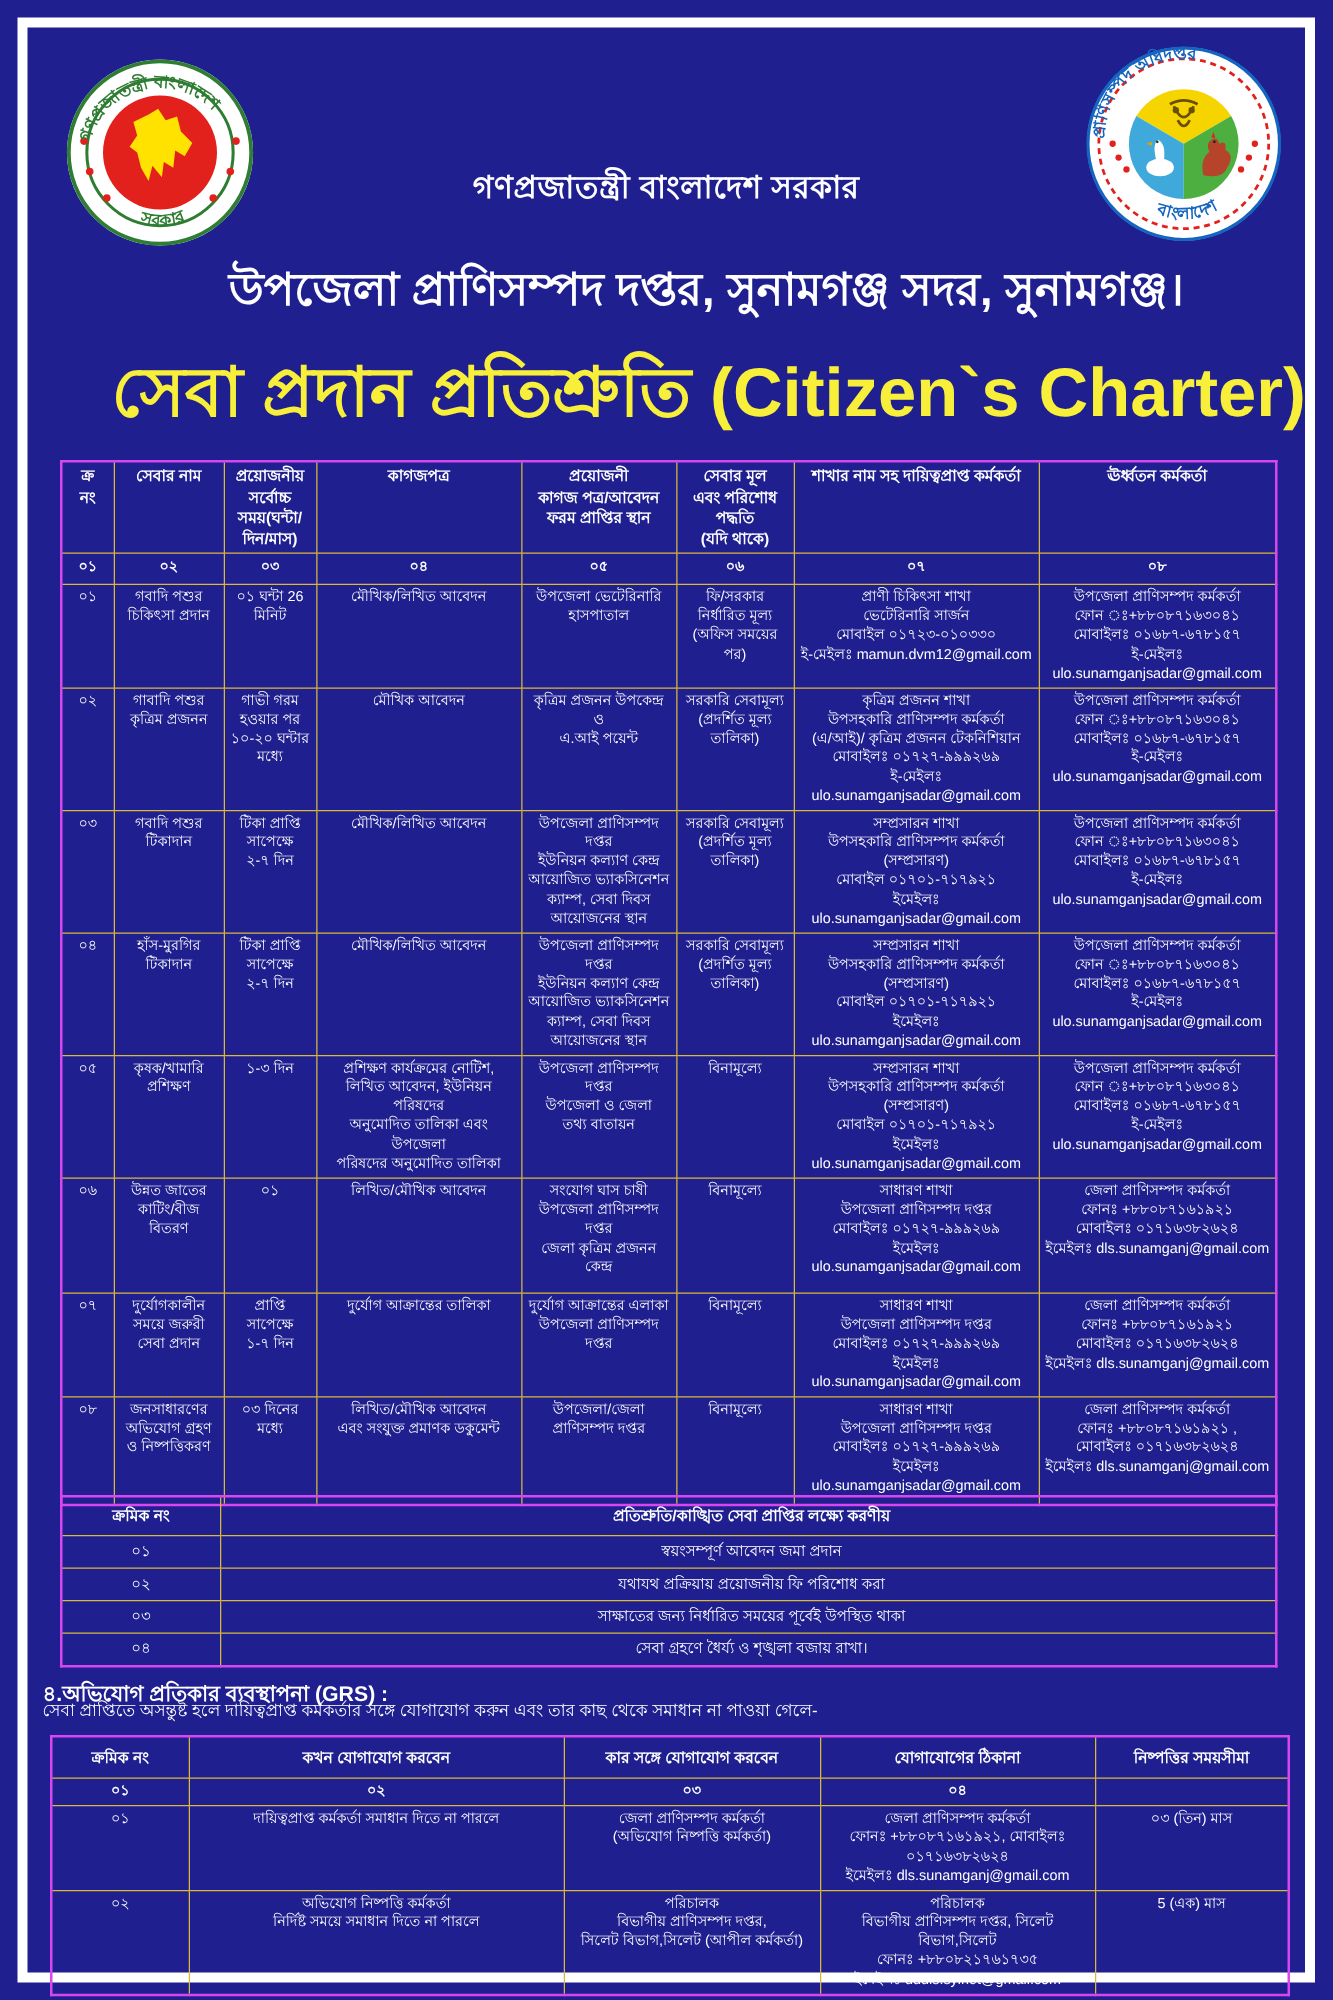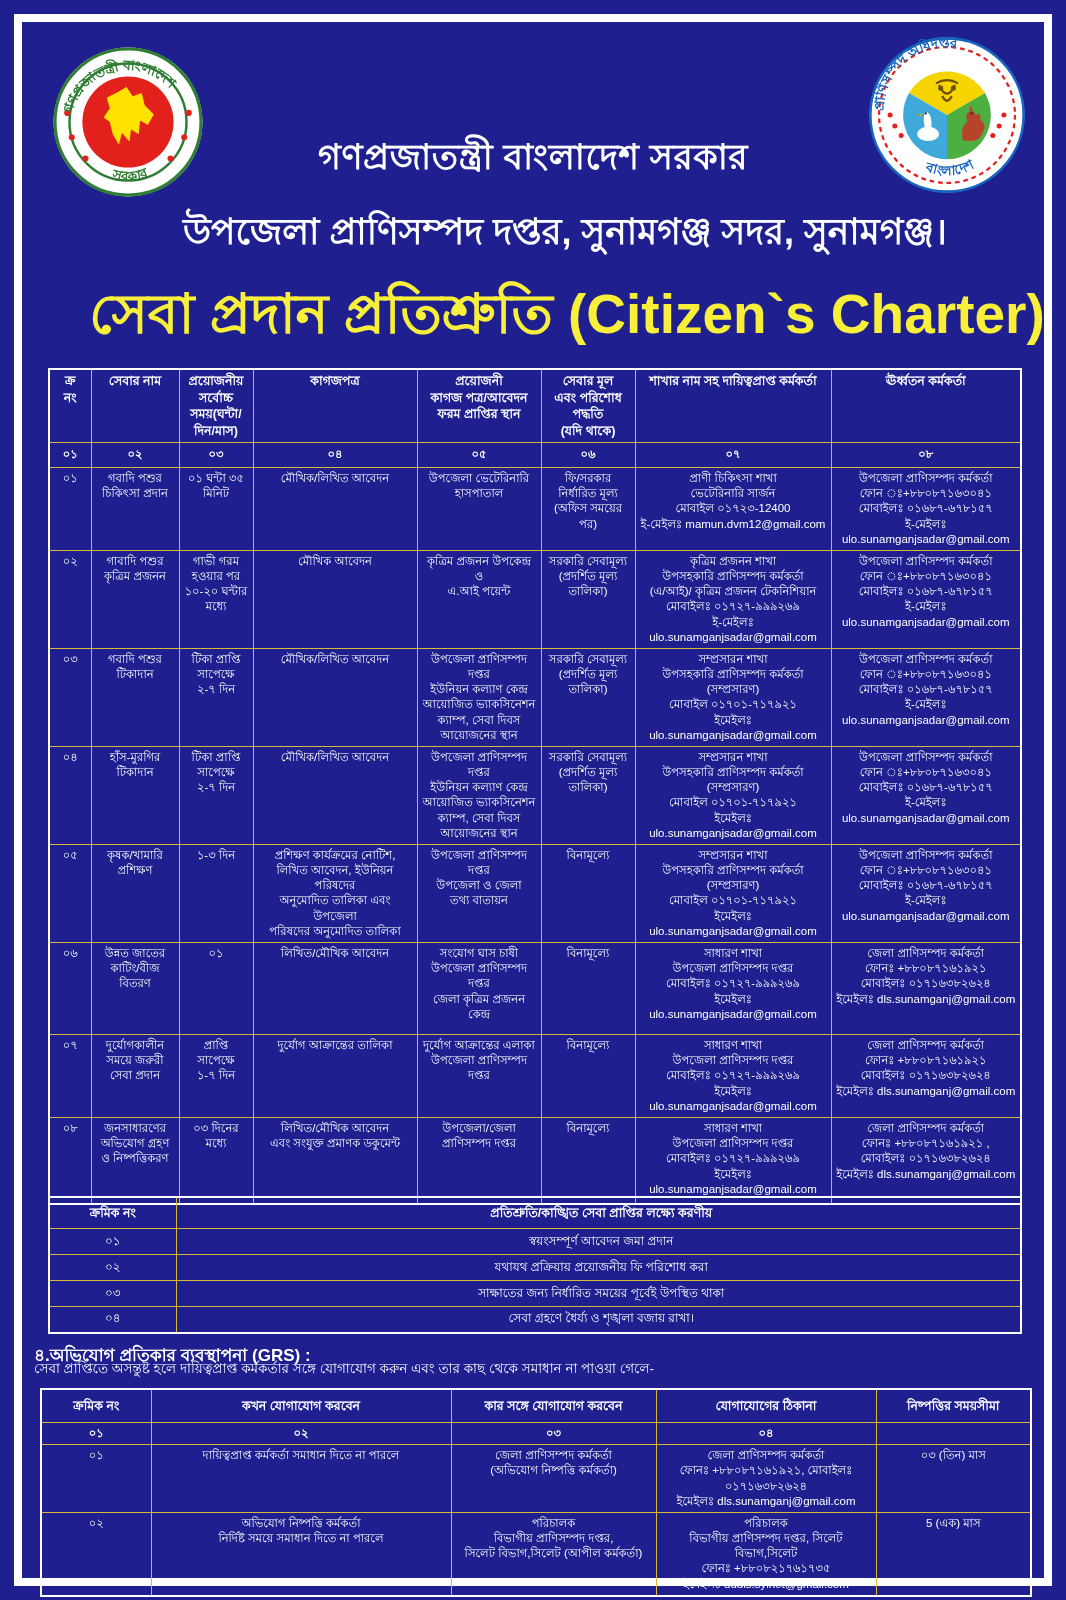--- a/index.html
+++ b/index.html
@@ -11,32 +11,32 @@
   }
   .frame {
     position:absolute; left:14px; top:14px; right:14px; bottom:14px;
     border:8px solid #ffffff; pointer-events:none;
   }
   
   .logo { position:absolute; }
   .logo-left  { left:52px;  top:46px;  width:152px; height:152px; }
   .logo-right { left:868px; top:36px;  width:158px; height:158px; }
   .title { position:absolute; left:0; width:100%; text-align:center; font-weight:bold; }
-  .gov-title     { top:130px; font-size:35px; letter-spacing:0.5px; }
+  .gov-title     { top:130px; font-size:25px; letter-spacing:0.5px; }
   .office-title  { top:204px; font-size:36px;padding-left:32px; }
   .charter-title { top:272px; font-size:55px; color:#f7ef3a;padding-left:34px; }
   
   table { border-collapse:collapse; table-layout:fixed; position:absolute; background:transparent; }
   th, td {
     border:1.5px solid #d9b93c; color:#ffffff;
     text-align:center; vertical-align:top;
     white-space:pre-line; padding:3px 4px; overflow:hidden;
     line-height:1.32;
   }
-  table { border:2px solid #ffffff; }
+  table { border:2px solid #d946ef; }
   .service-table    { left:48px; top:368px; width:972px; }
   .service-table th { font-size:12.5px; font-weight:bold; }
   .service-table td { font-size:11.5px; }
   .service-table thead tr.head-row { height:70px; }
   .service-table thead tr.num-row  { height:25px; }
   .num-row td { vertical-align:middle; font-weight:bold; }
   .commit-table    { left:48px; top:1196px; width:972px; }
   .commit-table th { font-size:12.5px; font-weight:bold; height:24px; vertical-align:middle; }
   .commit-table td { font-size:12px; vertical-align:middle; }
   .commit-table th.c2, .commit-table td.c2 { text-align:center; padding-left:10px; }
@@ -166,30 +166,30 @@
       <td>০৬</td>
       <td>০৭</td>
       <td>০৮</td>
     </tr>
   </thead>
   <tbody id="service-body">
       <tr style="height: 72px;">
         <td>০১</td>
         <td>গবাদি পশুর
 চিকিৎসা প্রদান</td>
-        <td>০১ ঘন্টা ৩৫ মিনিট</td>
+        <td>০১ ঘন্টা 26 মিনিট</td>
         <td>মৌখিক/লিখিত আবেদন</td>
         <td>উপজেলা ভেটেরিনারি
 হাসপাতাল</td>
         <td>ফি/সরকার
 নির্ধারিত মূল্য
 (অফিস সময়ের পর)</td>
         <td>প্রাণী চিকিৎসা শাখা
 ভেটেরিনারি সার্জন
-মোবাইল ০১৭২৩-12400
+মোবাইল ০১৭২৩-০১০৩৩০
 ই-মেইলঃ mamun.dvm12@gmail.com</td>
         <td>উপজেলা প্রাণিসম্পদ কর্মকর্তা
 ফোন ঃ+৮৮০৮৭১৬৩০৪১
 মোবাইলঃ ০১৬৮৭-৬৭৮১৫৭
 ই-মেইলঃ ulo.sunamganjsadar@gmail.com</td>
       </tr>
       <tr style="height: 90px;">
         <td>০২</td>
         <td>গাবাদি পশুর
 কৃত্রিম প্রজনন</td>

